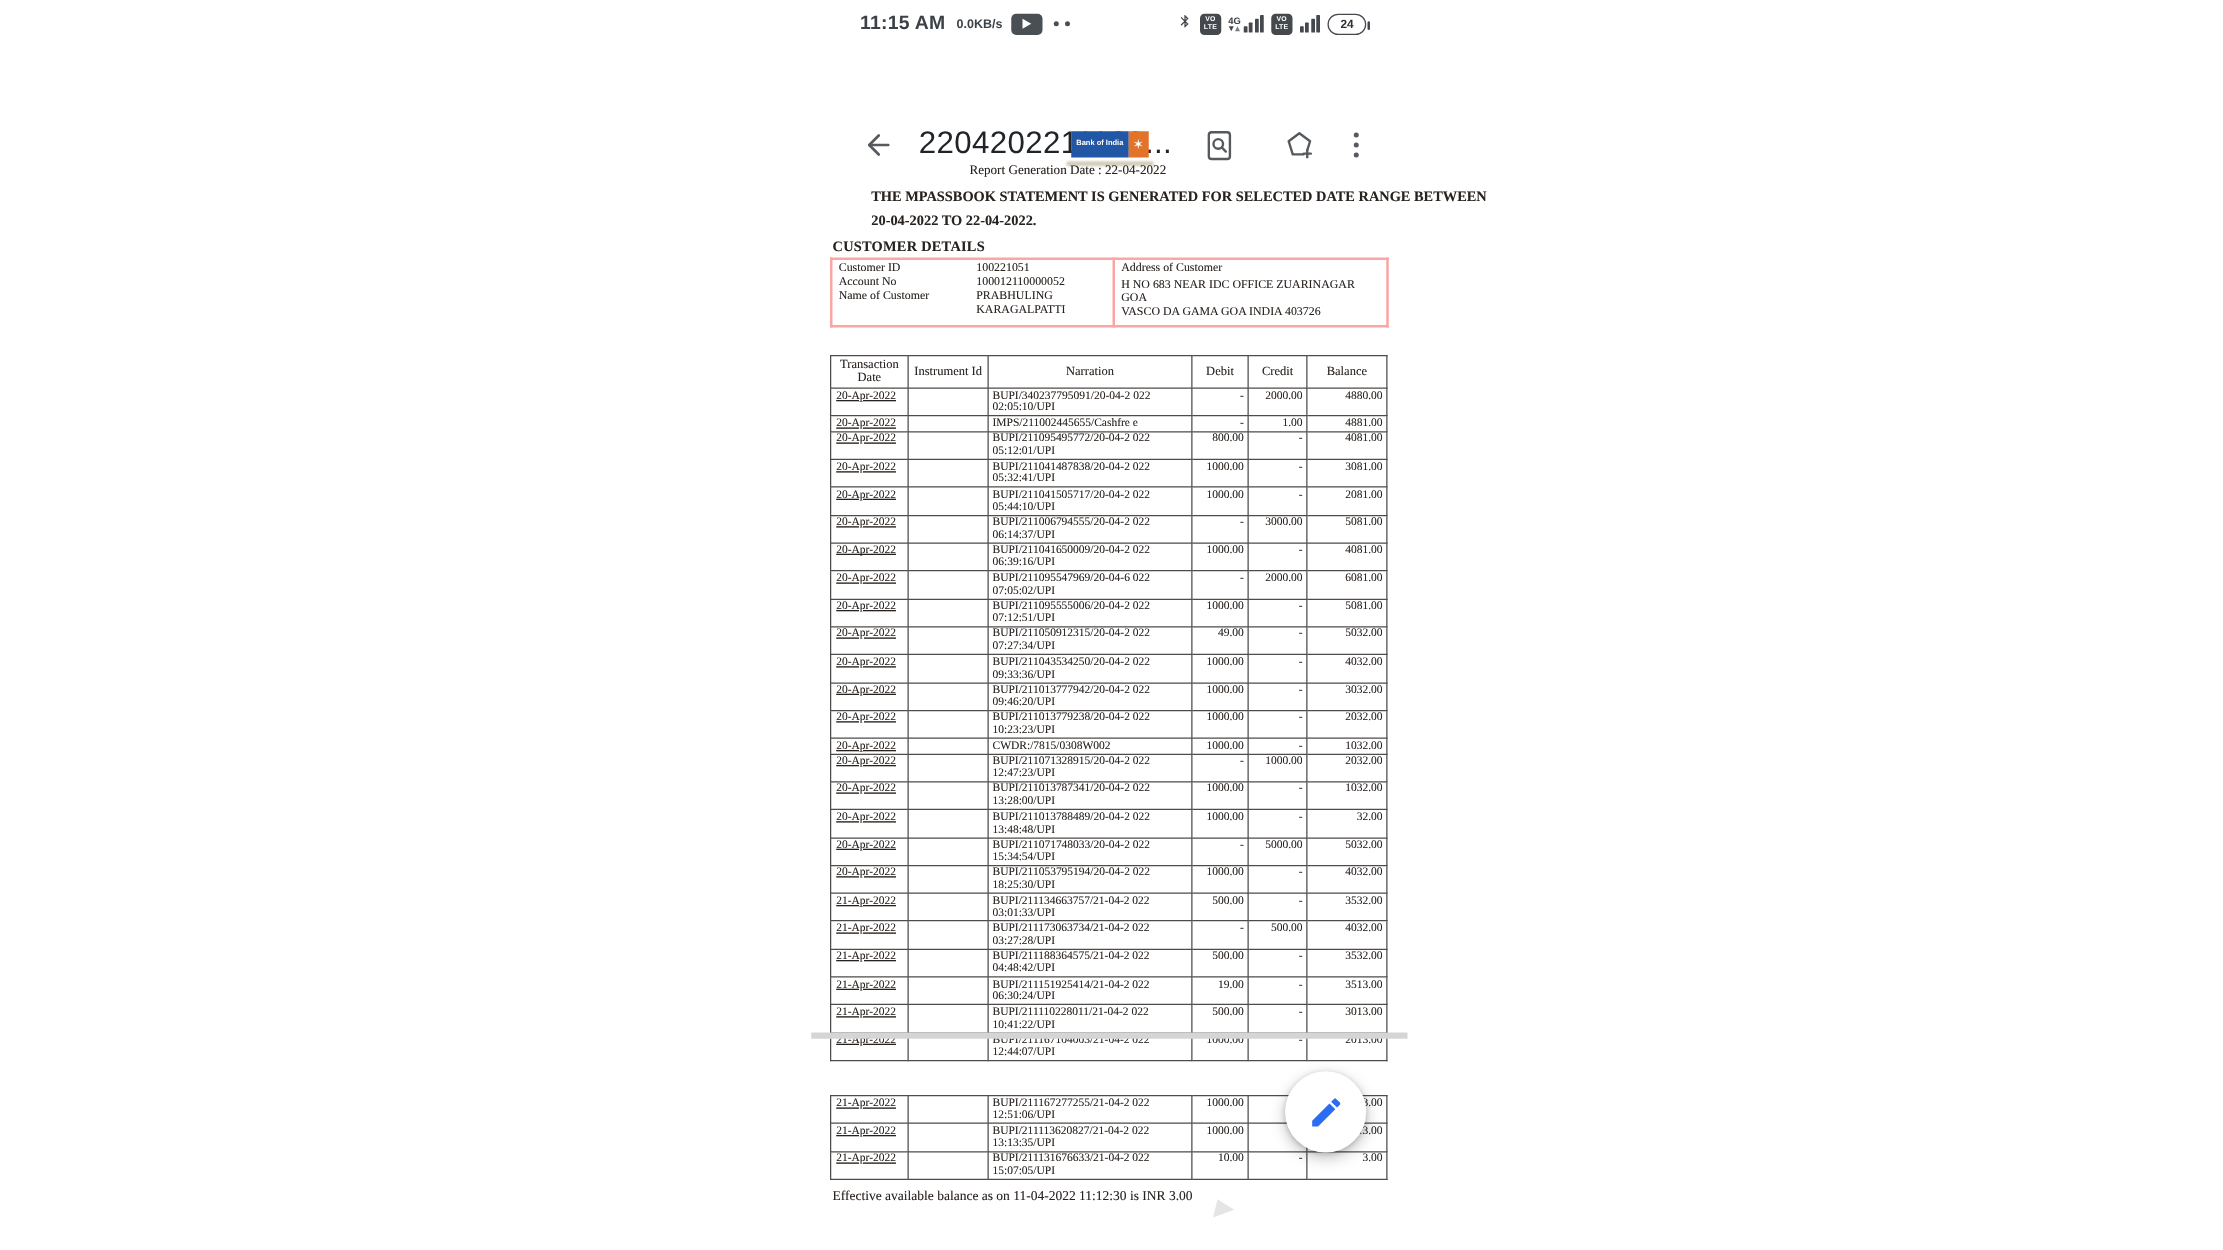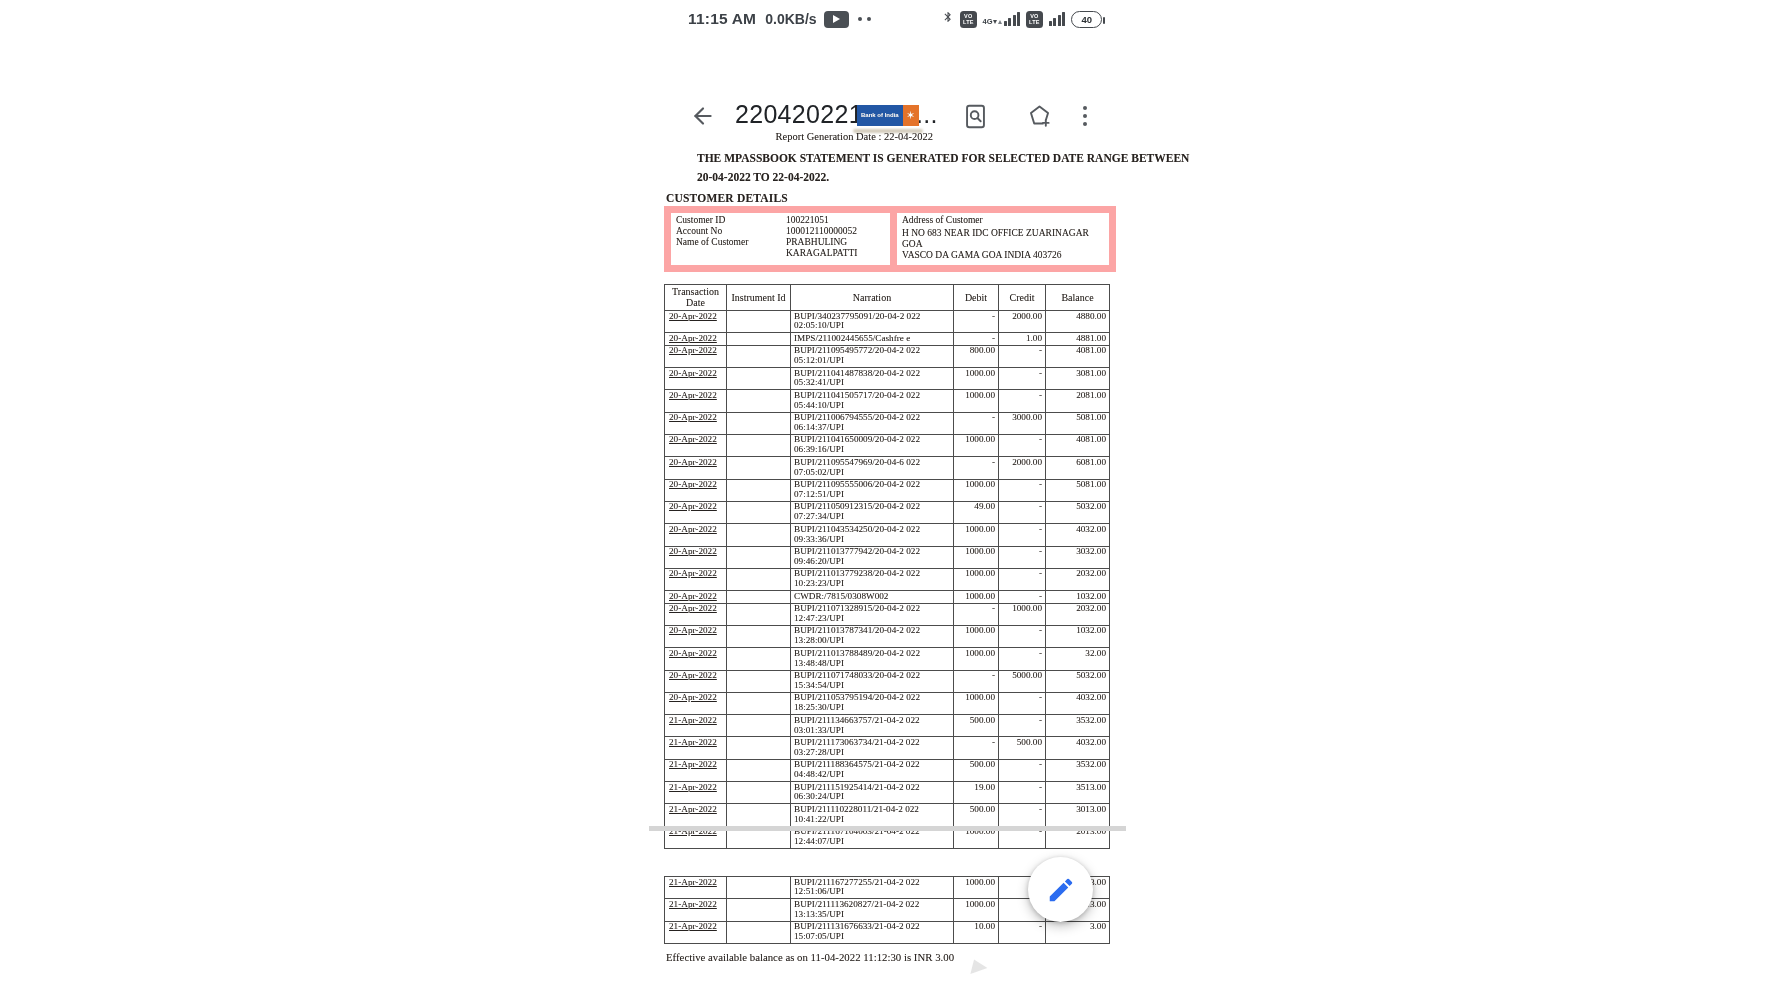--- a/index.html
+++ b/index.html
@@ -4,32 +4,32 @@
 <style>
   * { margin:0; padding:0; box-sizing:border-box; }
   html,body { background:#ffffff; }
   .screen { position:relative; width:1614px; height:1000px; background:#fff; overflow:hidden;
             font-family:"Liberation Sans", sans-serif; }
 
   
   .status-bar { position:absolute; top:0; left:0; width:100%; height:38px; }
   .sb-left { position:absolute; left:688px; top:9px; height:20px; display:flex; align-items:center; color:#3c4147; }
   .sb-time { font-size:15.5px; font-weight:bold; letter-spacing:.2px; }
-  .sb-speed { font-size:14px; font-weight:bold; margin-left:9px; }
+  .sb-speed { font-size:10px; font-weight:bold; margin-left:9px; }
   .yt-icon { width:25px; height:17px; background:#4a4f54; border-radius:4px; position:relative; margin-left:7px; }
   .yt-icon::after { content:""; position:absolute; left:9px; top:4.5px;
       border-left:7px solid #fff; border-top:4px solid transparent; border-bottom:4px solid transparent; }
   .notif-dots { display:flex; gap:5px; margin-left:9px; }
   .notif-dots i { width:4px; height:4px; border-radius:50%; background:#4a4f54; }
 
   .sb-right { position:absolute; left:942px; top:8px; height:22px; display:flex; align-items:center; gap:6px; color:#3c4147; }
   .volte { background:#45494e; color:#fff; border-radius:3.5px; font-size:5.5px; line-height:6px;
            font-weight:bold; padding:2.5px 3px; text-align:center; white-space:pre-line; letter-spacing:.2px; }
   .netgrp { display:flex; align-items:flex-end; gap:2px; }
-  .netlabel { display:flex; flex-direction:row; align-items:center; margin-bottom:1px; }
+  .netlabel { display:flex; flex-direction:column; align-items:center; margin-bottom:1px; }
   .netlabel b { font-size:7.5px; line-height:7px; }
   .updown { display:flex; gap:1px; margin-top:1px; }
   .updown i { width:0; height:0; }
   .up-arr { border-left:2.5px solid transparent; border-right:2.5px solid transparent; border-bottom:4px solid #7a7f84; }
   .dn-arr { border-left:2.5px solid transparent; border-right:2.5px solid transparent; border-top:4px solid #45494e; }
   .bars { display:flex; align-items:flex-end; gap:1.5px; height:14px; }
   .bars i { width:3px; background:#45494e; border-radius:.5px; }
   .bars i:nth-child(1){height:5px} .bars i:nth-child(2){height:8px}
   .bars i:nth-child(3){height:11px} .bars i:nth-child(4){height:14px}
   .battery { width:31px; height:17px; border:1.5px solid #45494e; border-radius:8.5px; position:relative;
@@ -56,21 +56,21 @@
               font-size:11px; }
   .boi-tagline { position:absolute; left:853px; top:129px; width:70px; height:4px; background:#c6bca6;
                  border-radius:2px; filter:blur(.9px); opacity:.75; }
 
   .report-date { position:absolute; right:681px; top:131px; font-size:10.5px; }
   .notice { position:absolute; left:697px; top:149px; font-size:11.5px; font-weight:bold; line-height:18.5px; white-space:pre; }
   .cust-heading { position:absolute; left:666px; top:192px; font-size:11.5px; font-weight:bold; letter-spacing:.2px; }
 
   table { border-collapse:collapse; table-layout:fixed; }
   .cust-table { position:absolute; left:664px; top:206px; width:445px; }
-  .cust-table td { border:7px solid #fca5a5; vertical-align:top; font-size:9.5px; line-height:11px; padding:2px 5px 4px; }
+  .cust-table td { border:2px solid #fca5a5; vertical-align:top; font-size:9.5px; line-height:11px; padding:2px 5px 4px; }
   .cd-row { display:flex; }
   .cd-label { width:110px; flex:none; }
   .cd-value { white-space:pre-line; }
   .addr { white-space:pre-line; margin-top:2px; }
 
   .txn-table { position:absolute; left:664px; width:445px; }
   .txn-main { top:284px; }
   .txn-page2 { top:876px; }
   .txn-table th { border:1px solid #4c4c4c; font-weight:normal; font-size:10px; line-height:11px;
                   padding:1px 0 2px; text-align:center; }
@@ -133,21 +133,21 @@
       </span>
       <span class="volte">VO
 LTE</span>
       <span class="bars">
           <i></i>
           <i></i>
           <i></i>
           <i></i>
         </span>
       <span class="battery">
-        <span>40</span>
+        <span>24</span>
       </span>
     </div>
   </div>
 
   <div class="app-bar">
     <div class="icon-btn" style="left:686px; top:55px;">
       <svg width="26" height="26" viewBox="0 0 24 24" fill="none" stroke="#565a5f" stroke-width="2" stroke-linecap="round" stroke-linejoin="round">
         <path d="M19 12H5"></path>
           <path d="M12 19l-7-7 7-7"></path>
       </svg>

